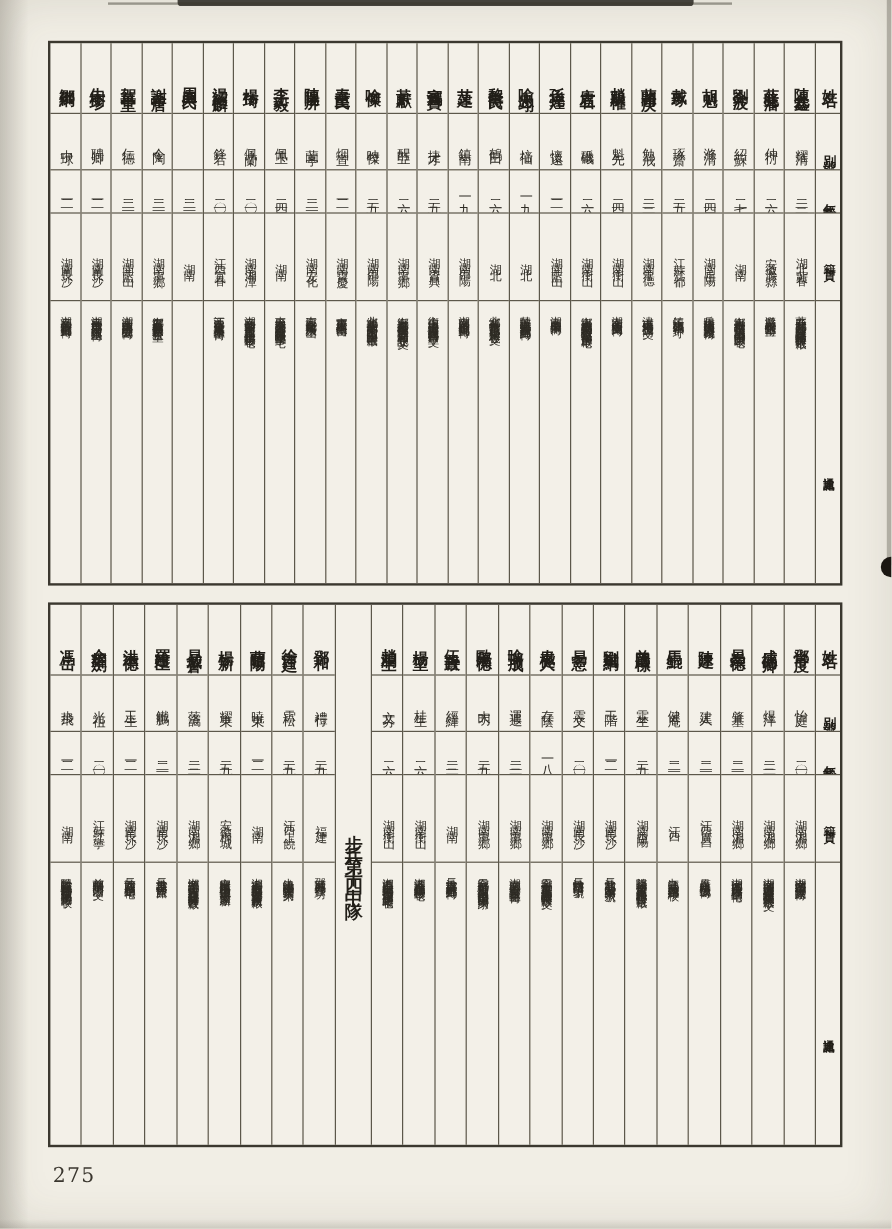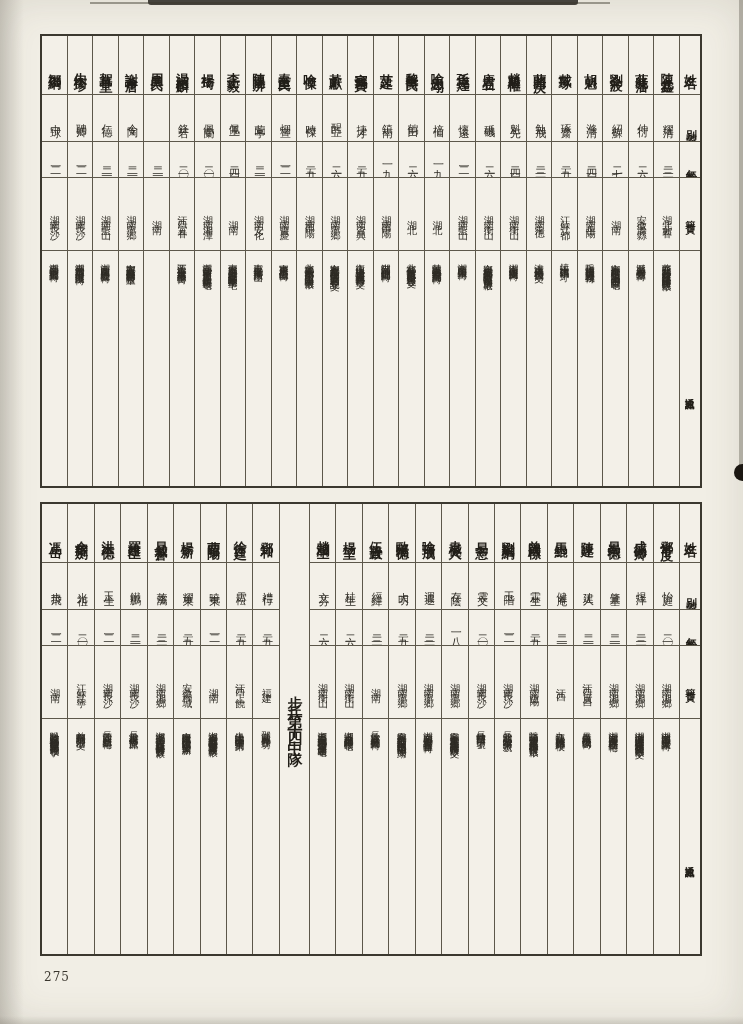--- a/index.html
+++ b/index.html
@@ -64,21 +64,21 @@
   .h-age{font-size:12px;letter-spacing:5px;transform:translateY(2.5px);}
   .h-origin{font-size:12px;letter-spacing:24px;transform:translateY(12px);}
   .hc.c-address{align-items:center;padding-top:0;}
   .h-address{font-size:12px;letter-spacing:46px;transform:translateY(23px);max-height:none;}
 
   
   .c-section span{font-size:15px;font-weight:700;letter-spacing:9px;color:#211e18;transform:translateY(-14px);}
 
   .page-number{
     position:absolute;left:44px;top:970px;
-    font-size:12px;letter-spacing:1px;color:#3a362e;
+    font-size:17px;letter-spacing:1px;color:#3a362e;
   }
 </style>
 </head>
 <body>
 
 <div class="page">
   <div class="artifact-top"></div>
   <div class="artifact-top2"></div>
   <div class="artifact-left"></div>
   <div class="artifact-right"></div>

